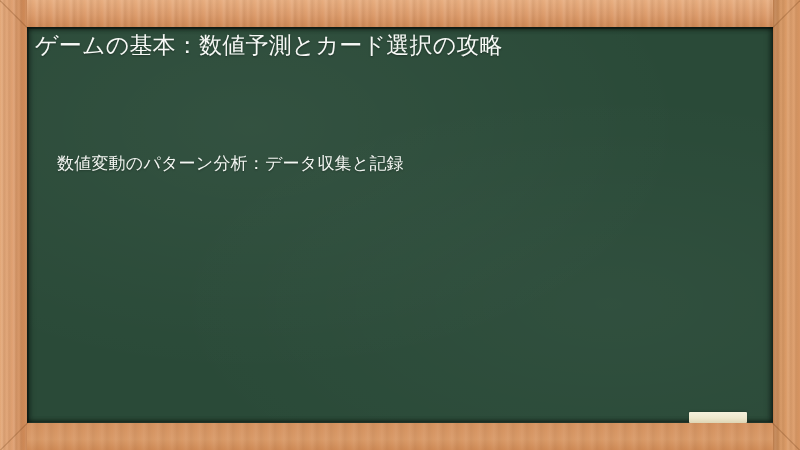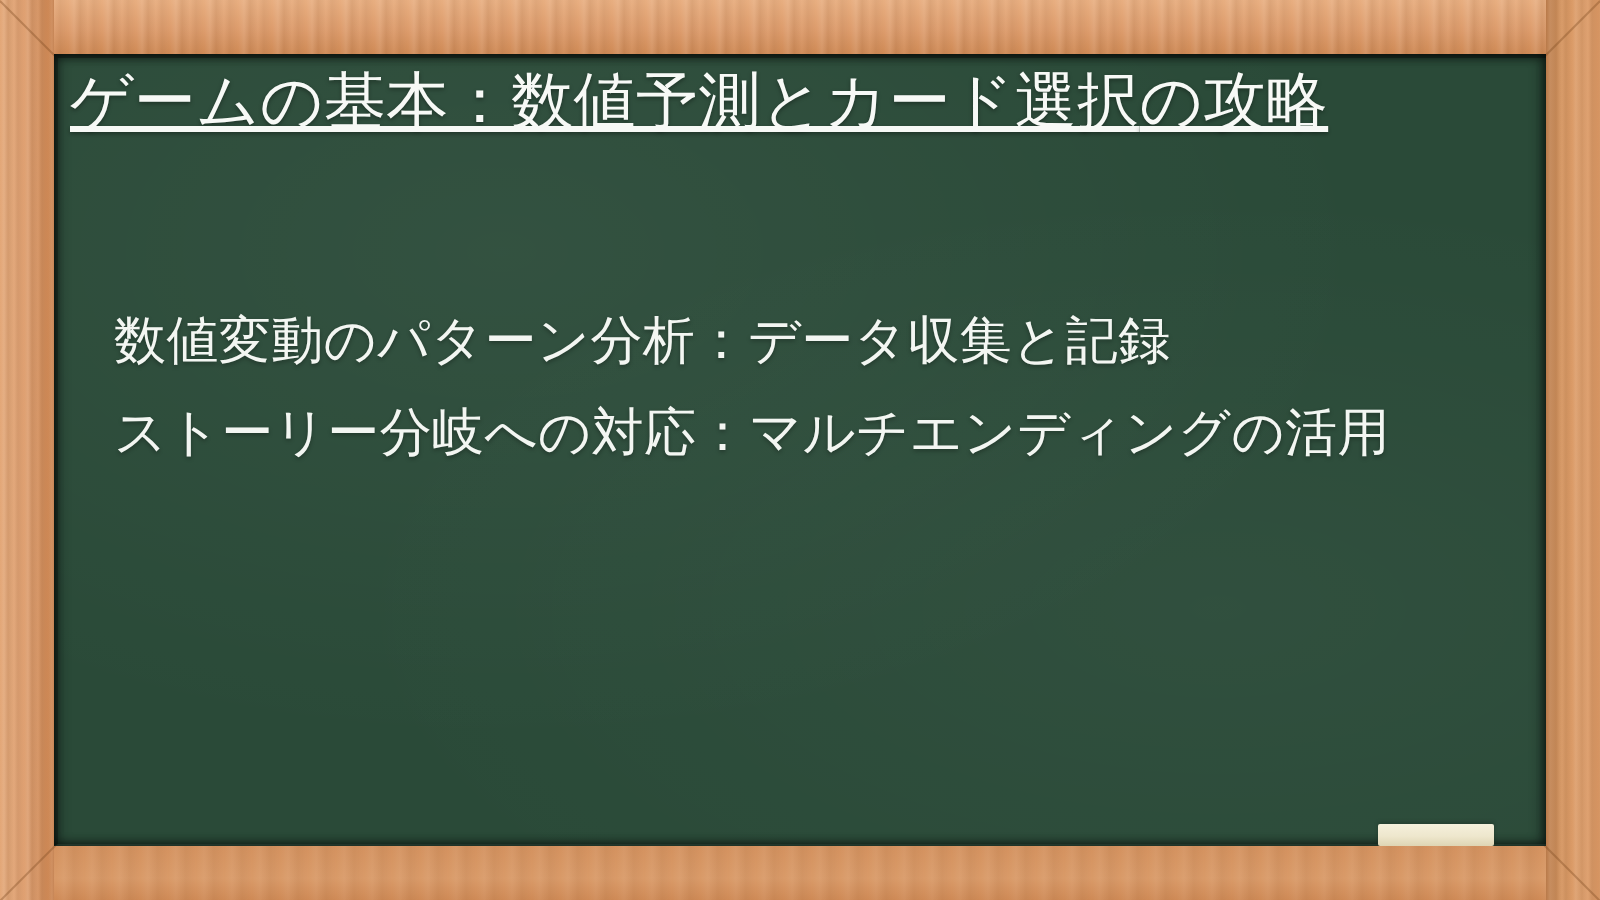--- a/index.html
+++ b/index.html
@@ -147,37 +147,36 @@
     pointer-events: none;
   }
 
   
   .title {
     position: absolute;
     left: 8px;
     top: 3px;
     right: 20px;
     color: #f7f9f6;
-    font-size: 31px;
+    font-size: 23px;
     line-height: 1.33;
     font-weight: 400;
     letter-spacing: 0.2px;
     text-shadow: 0 1px 2px rgba(0,0,0,0.35);
-    text-decoration: underline;
   }
   .bullets {
     position: absolute;
     left: 30px;
     top: 126px;
     right: 40px;
     margin: 0;
     padding: 0;
     list-style: none;
     color: #f3f6f2;
-    font-size: 26px;
+    font-size: 17px;
     line-height: 1.35;
     letter-spacing: 0.2px;
     text-shadow: 0 1px 2px rgba(0,0,0,0.3);
   }
   .bullets li {
     margin: 0 0 11px 0;
     padding: 0;
   }
 
   
@@ -210,19 +209,18 @@
 
   <div class="board">
     <div class="board-inner-edge"></div>
 
     <div class="title">
       <span>ゲームの基本：数値予測とカード選択</span><wbr><span>の攻略</span>
     </div>
 
     <ul class="bullets">
       <li>数値変動のパターン分析：データ収集と記録</li>
-      <li>ストーリー分岐への対応：マルチエンディングの活用</li>
     </ul>
 
     <div class="chalk"></div>
   </div>
 
 </div>
 
 </body></html>

